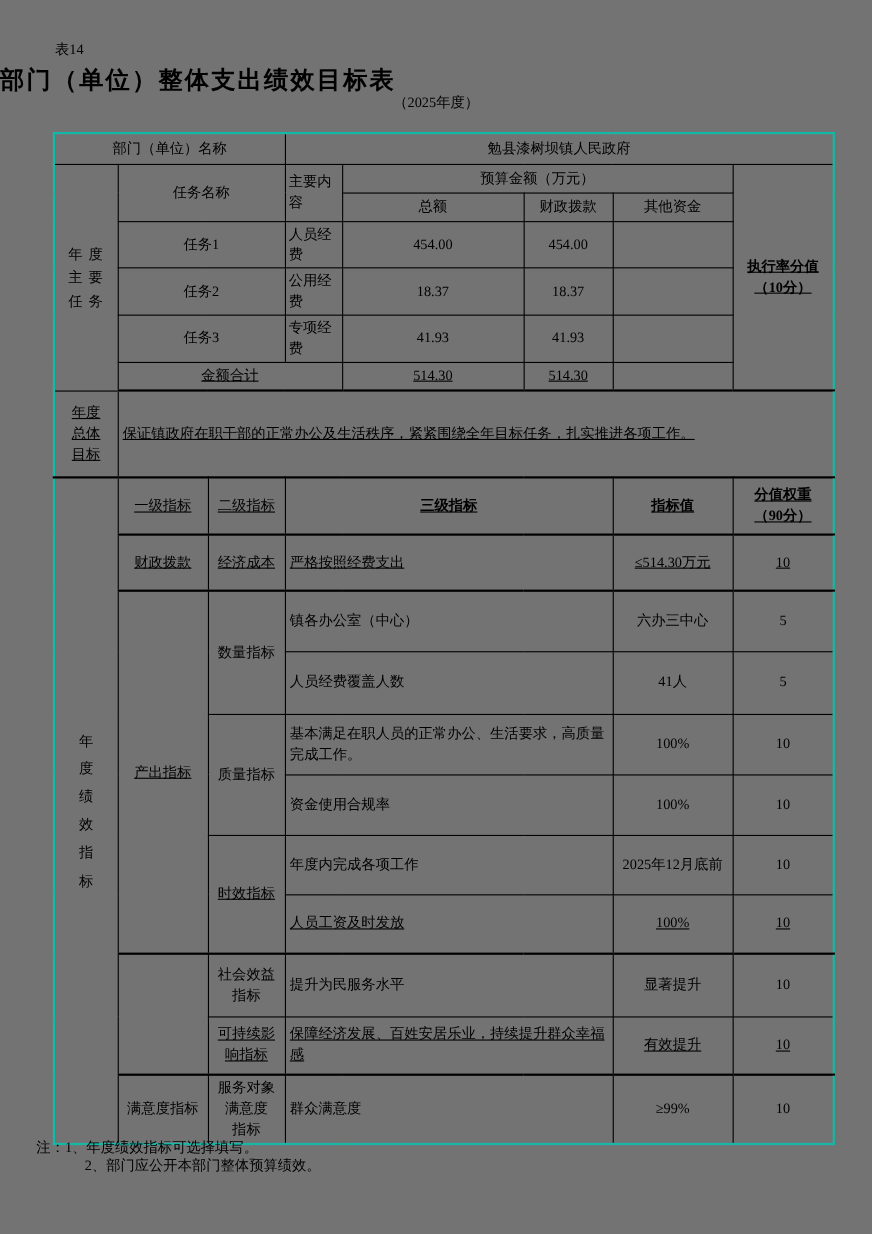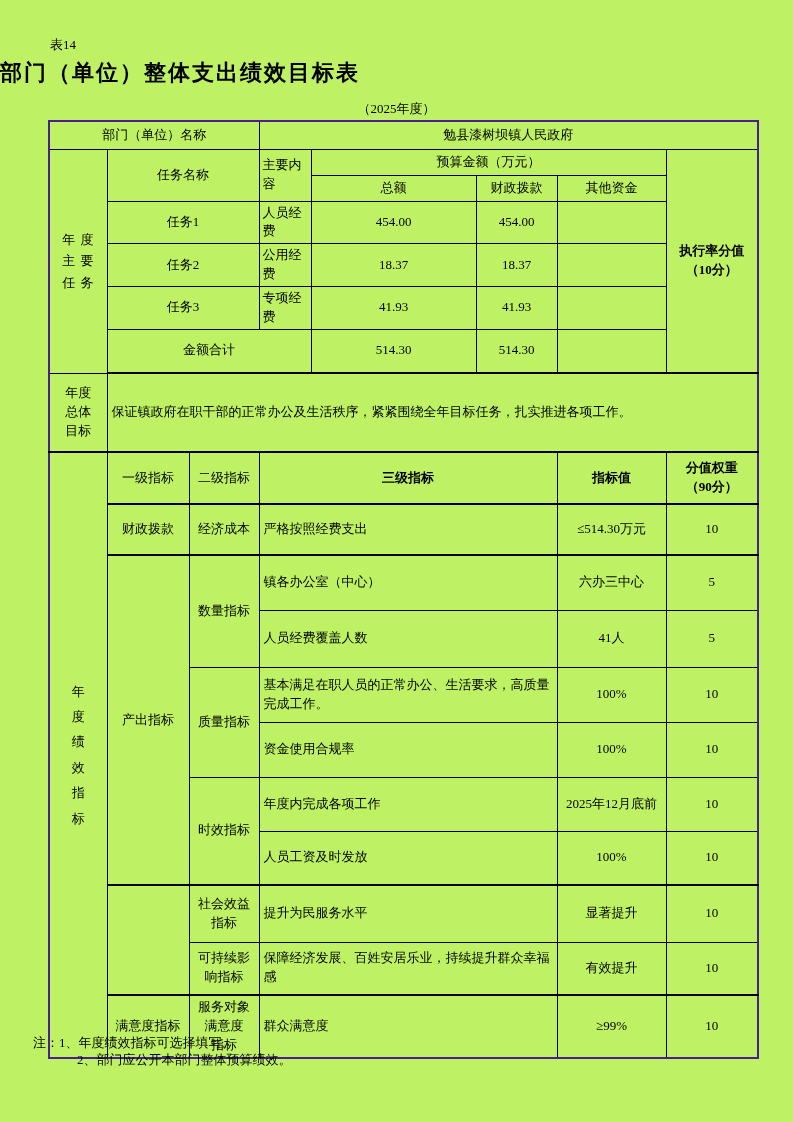--- a/index.html
+++ b/index.html
@@ -1,29 +1,29 @@
 <!DOCTYPE html>
 <html><head>
 <meta charset="utf-8">
 <style>
   html,body{margin:0;padding:0;background:#ffffff;width:793px;height:1122px;
     font-family:"Liberation Serif","DejaVu Serif",serif;color:#000;}
-  .page{position:relative;width:793px;height:1122px;overflow:hidden;background:#bef264;}
+  .page{position:relative;width:793px;height:1122px;overflow:hidden;background:#737373;}
   .tag{position:absolute;left:50px;top:36px;font-size:13px;}
   .title{position:absolute;left:0;top:58px;width:100%;text-align:left;
     font-size:22px;font-weight:bold;letter-spacing:2px;}
-  .subtitle{position:absolute;left:0;top:100px;width:100%;text-align:center;font-size:13px;}
+  .subtitle{position:absolute;left:0;top:84px;width:100%;text-align:center;font-size:13px;}
   table.main{position:absolute;left:48px;top:120px;width:709px;
-    border-collapse:collapse;table-layout:fixed;border:2px solid #4c1d95;}
+    border-collapse:collapse;table-layout:fixed;border:2px solid #14b8a6;}
   td{border:1px solid #000;font-size:13px;text-align:center;vertical-align:middle;
     padding:2px 4px;overflow:hidden;line-height:1.45;}
   td.left{text-align:left;}
   td.pre{white-space:pre-line;}
   td.bold{font-weight:bold;}
-  td.tb{border-bottom-width:2px;}
+  td.tb{border-bottom-width:2px;text-decoration:underline;}
   td.vside{line-height:1.65;white-space:pre-line;letter-spacing:1px;margin-left:36px;}
   td.vtall{line-height:1.95;white-space:pre-line;}
   td.narrow{padding:2px 3px;}
   .notes{position:absolute;left:33px;top:1034px;font-size:13px;line-height:17px;}
   .notes .n2{padding-left:44px;}
 </style>
 </head>
 <body>
 
 <div class="page">
@@ -84,21 +84,21 @@
     </tr>
 
     <tr style="height:33px">
       <td colspan="2">任务3</td>
       <td class="left narrow">专项经费</td>
       <td>41.93</td>
       <td>41.93</td>
       <td></td>
     </tr>
 
-    <tr style="height:44px">
+    <tr style="height:26px">
       <td colspan="3" class="tb">金额合计</td>
       <td class="tb">514.30</td>
       <td class="tb">514.30</td>
       <td class="tb"></td>
     </tr>
 
     <tr style="height:79px">
       <td class="pre tb">年度
 总体
 目标</td>

